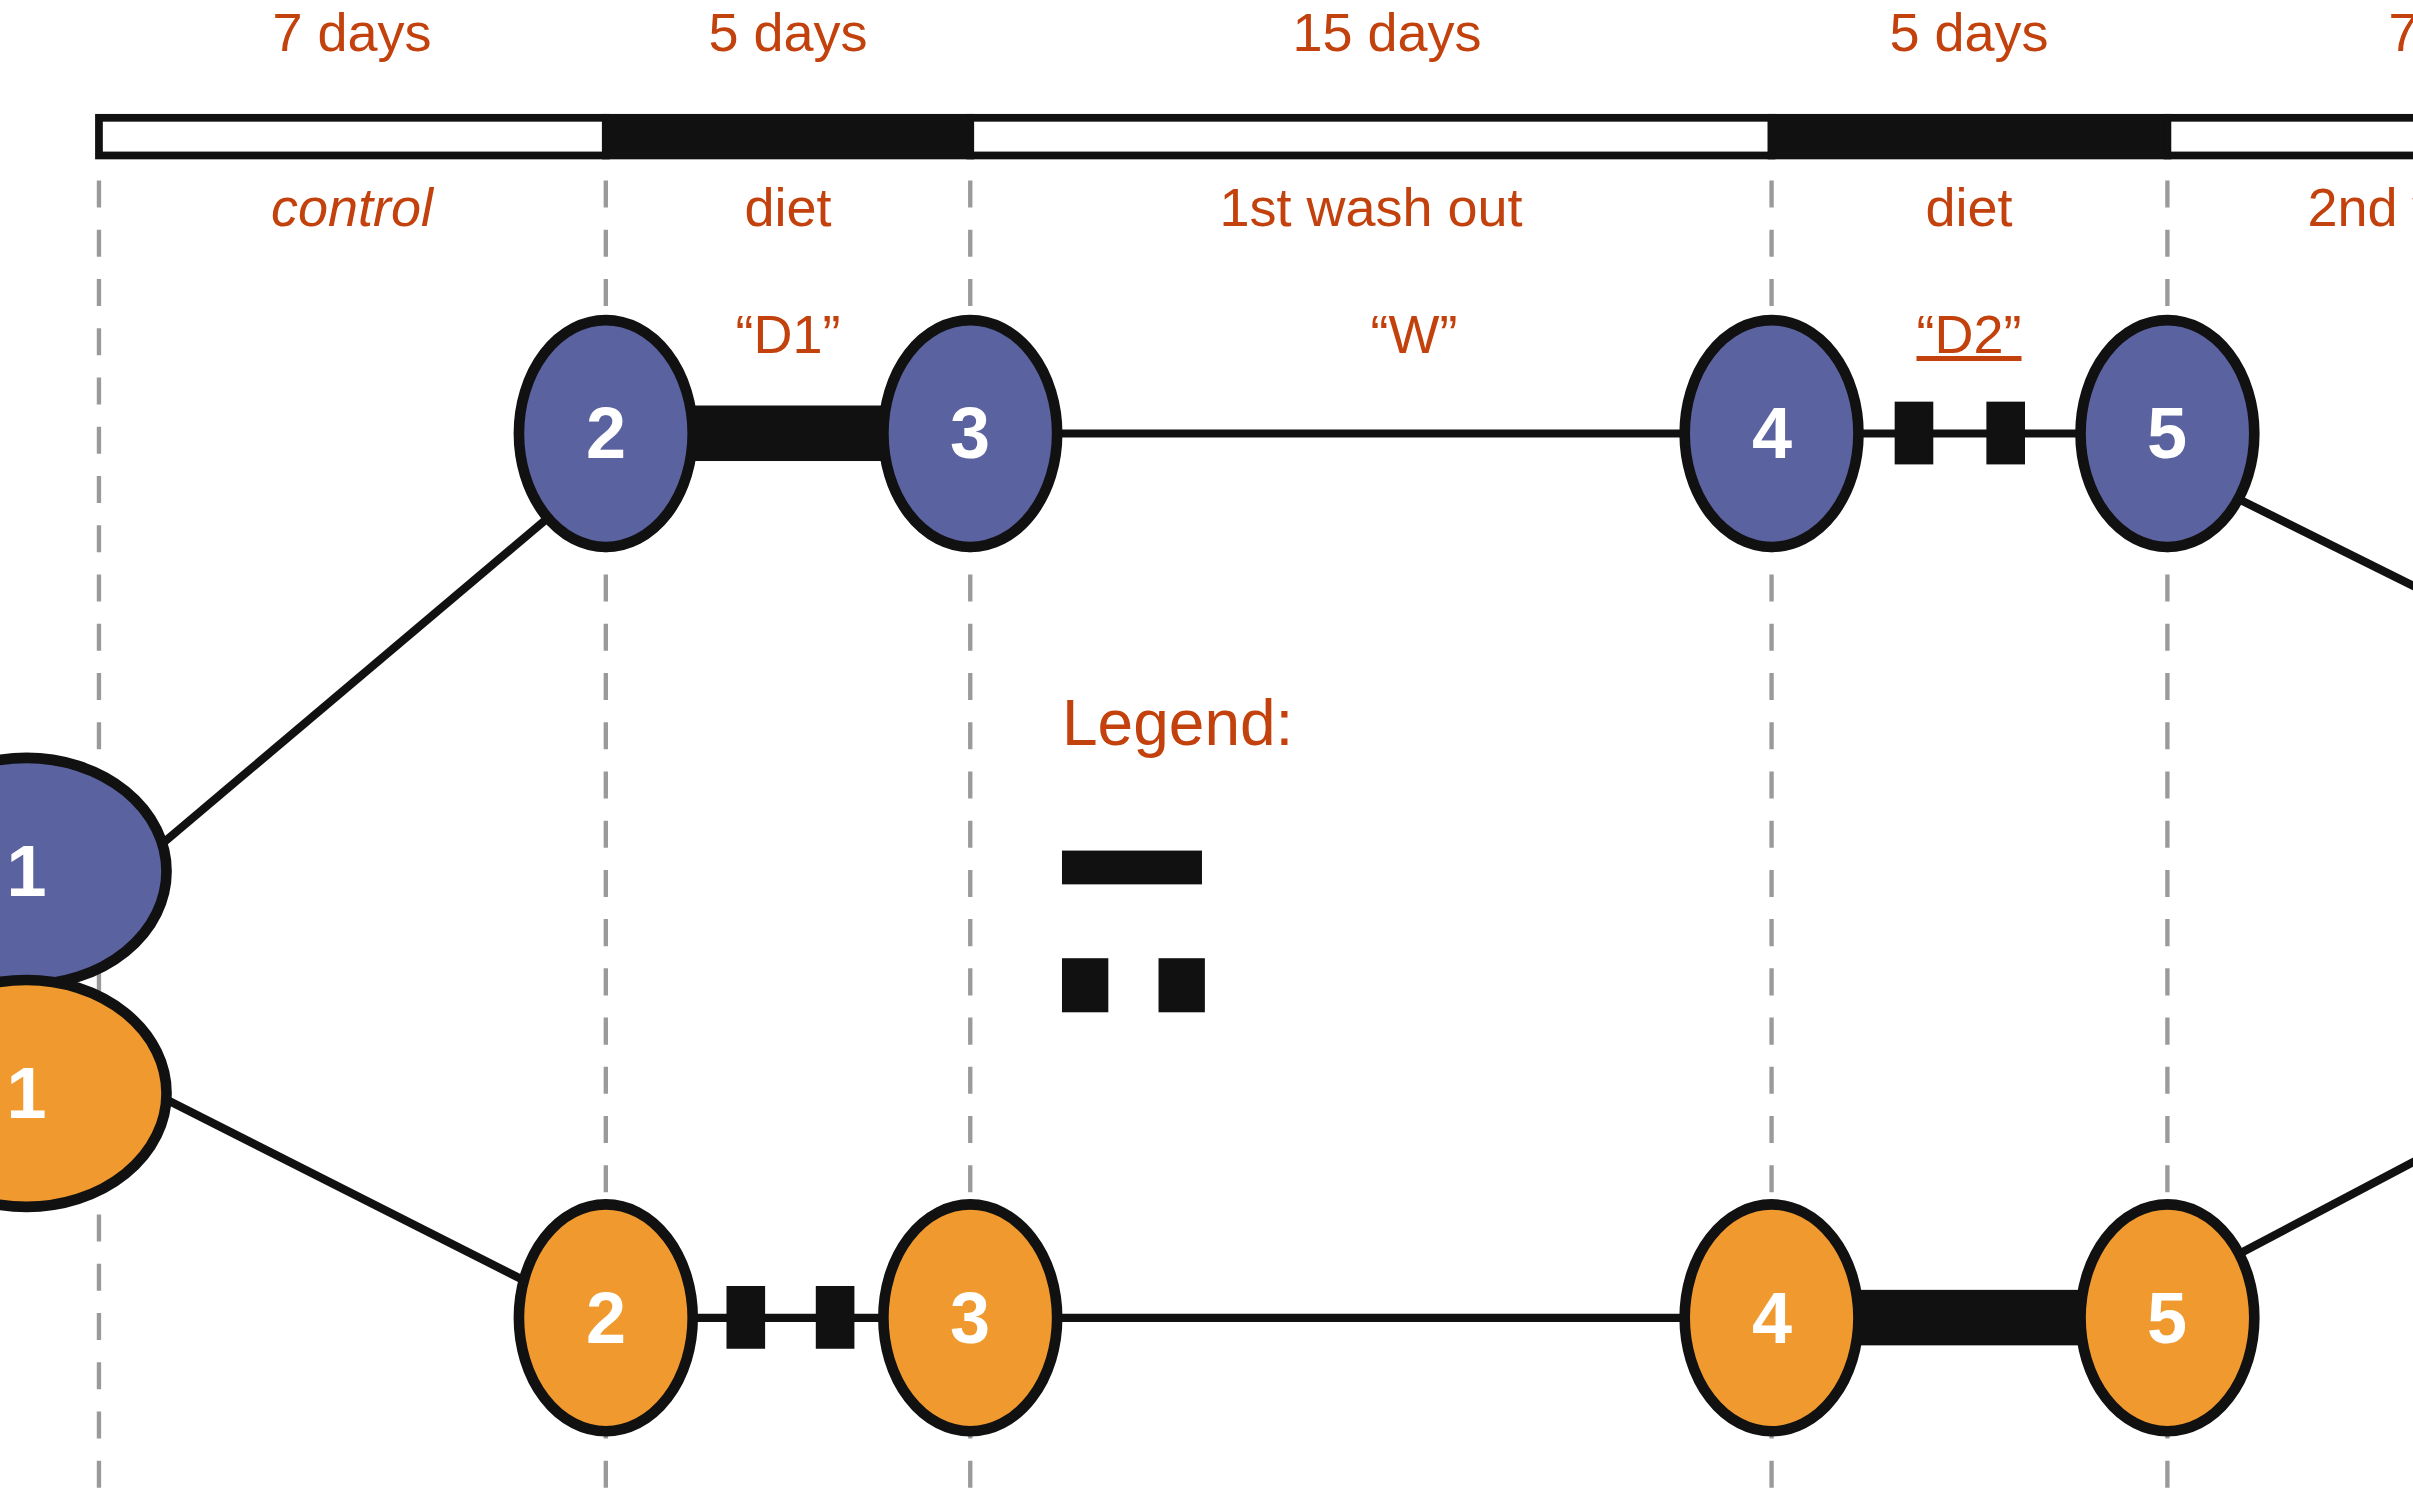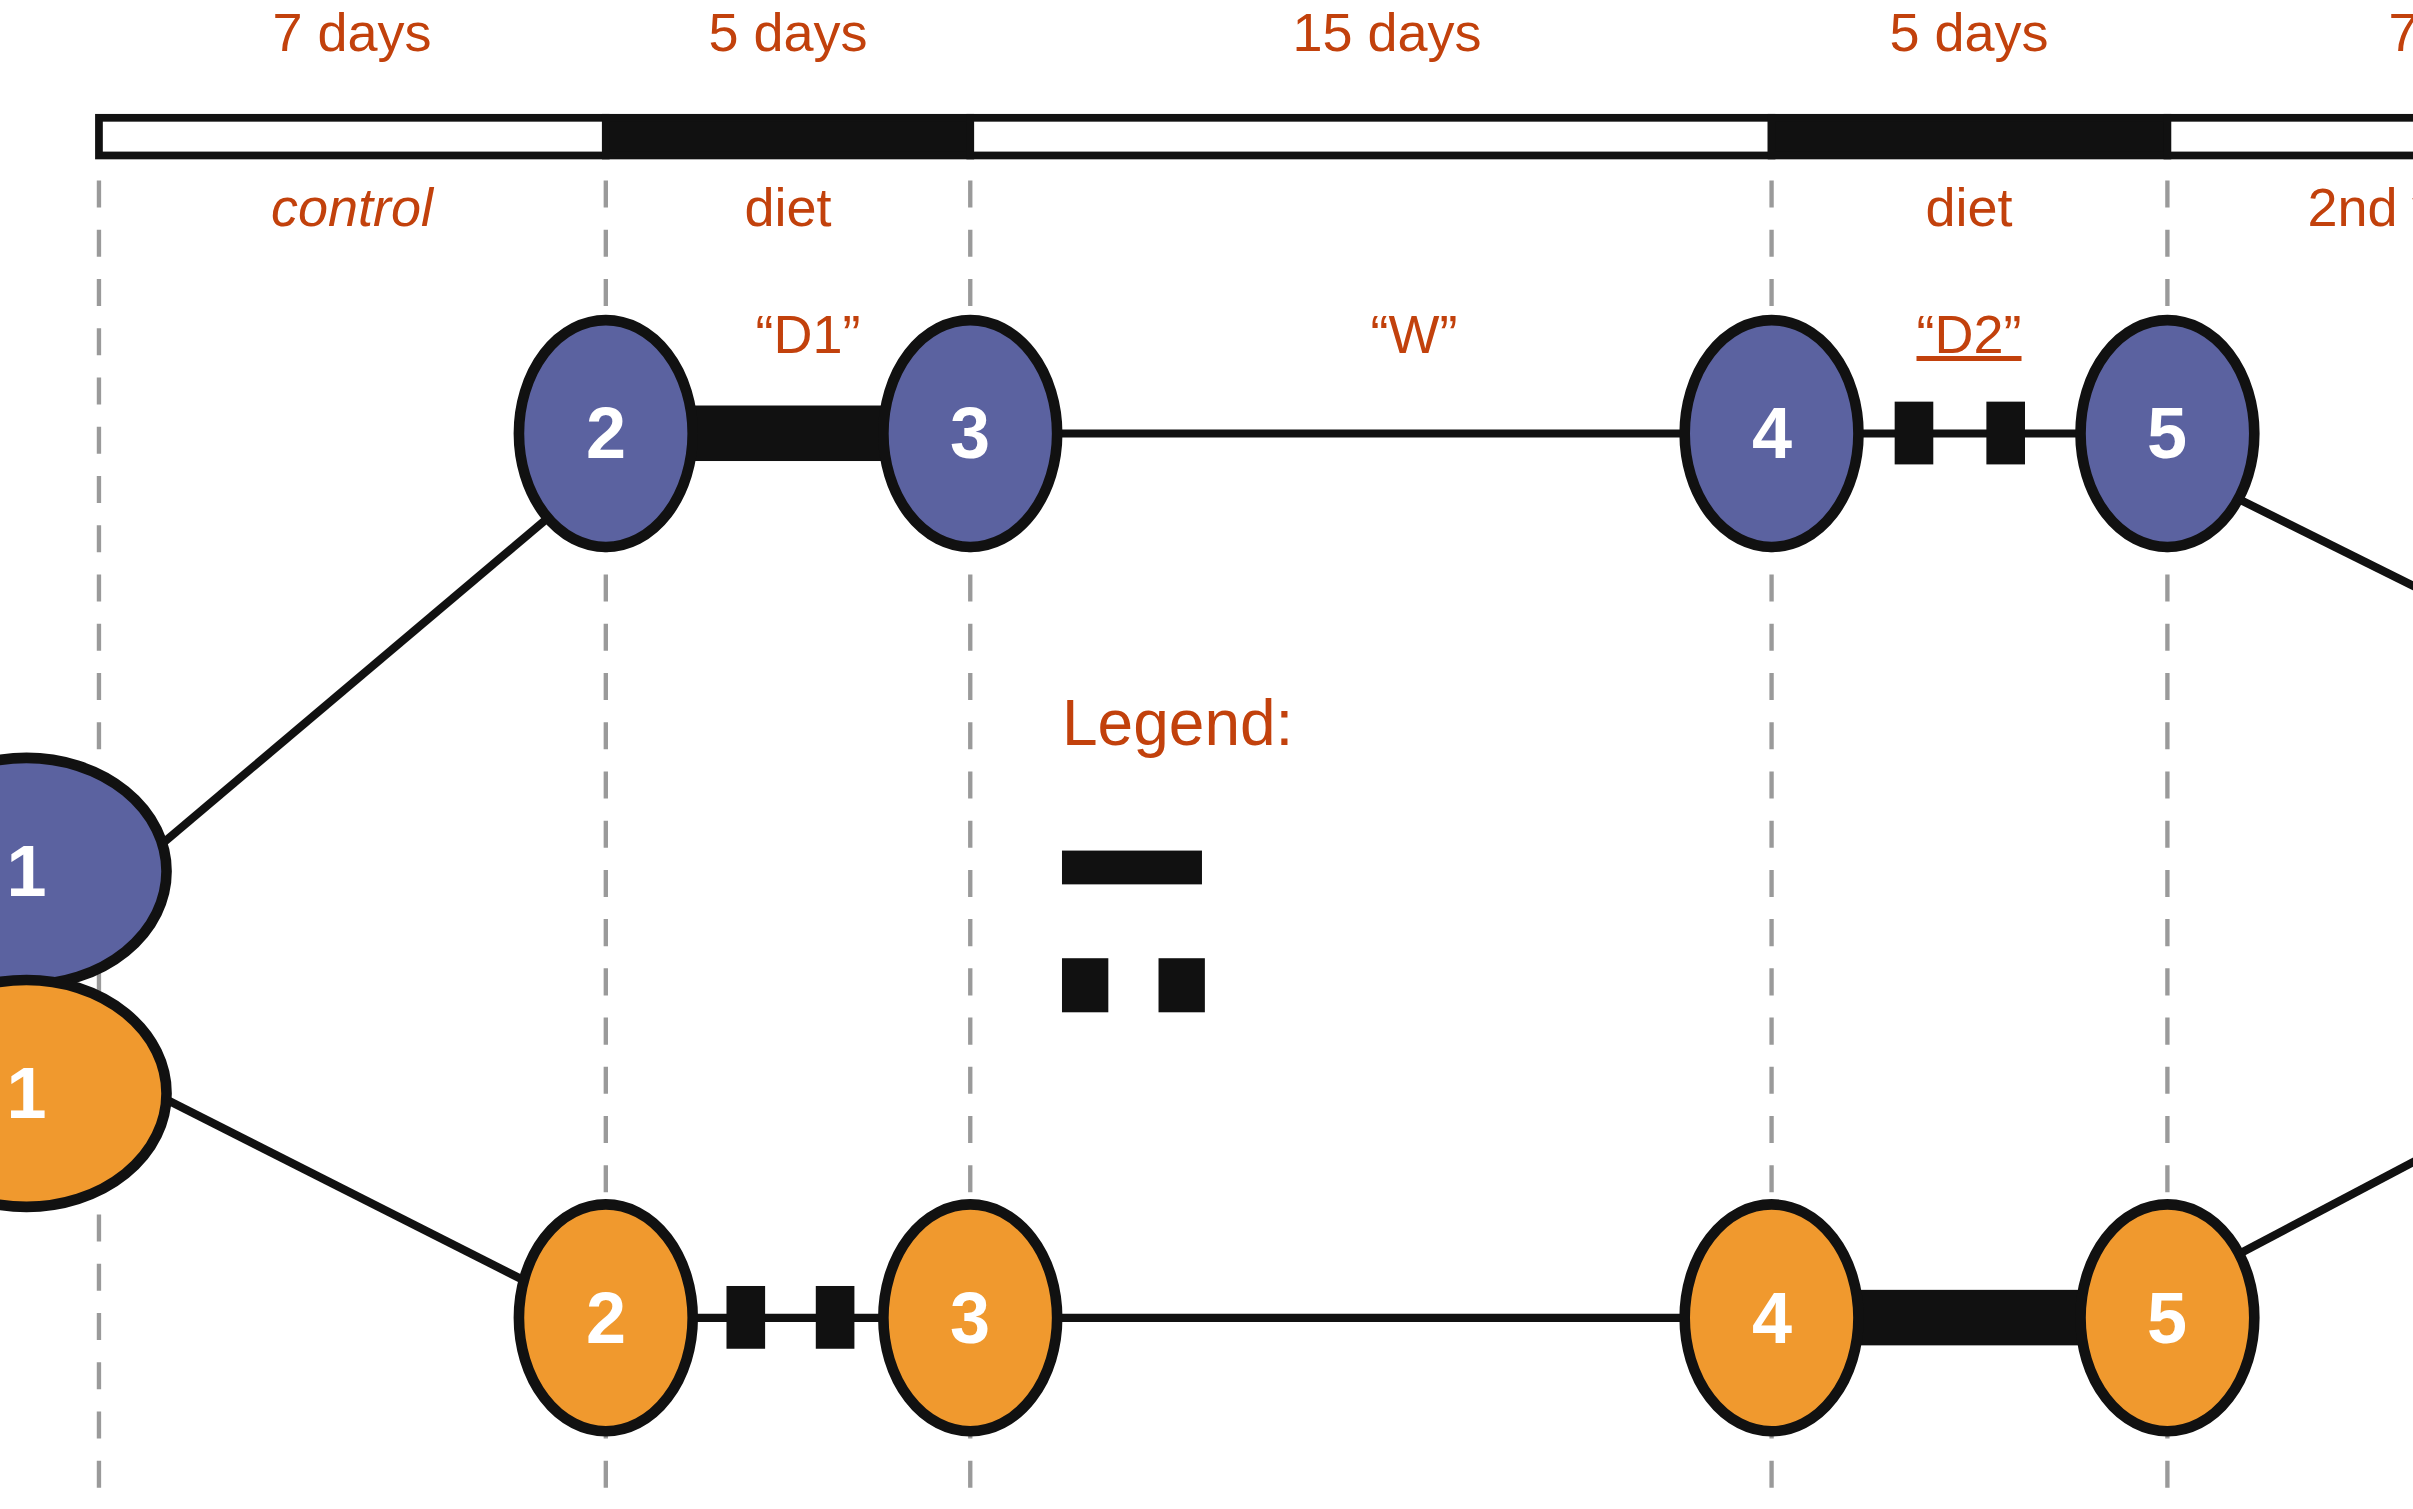--- a/index.html
+++ b/index.html
@@ -102,24 +102,25 @@
   </svg>
 
   <div class="txt dur" style="left:352px;top:4.8px;">7 days</div>
   <div class="txt dur" style="left:788px;top:4.8px;">5 days</div>
   <div class="txt dur" style="left:1371px;top:4.8px;margin-left:16px;">15 days</div>
   <div class="txt dur" style="left:1969px;top:4.8px;">5 days</div>
   <div class="txt dur" style="left:2468px;top:4.8px;">7 days</div>
 
   <div class="txt phase" style="left:352px;top:180px;font-style:italic;">control</div>
   <div class="txt phase" style="left:788px;top:180px;">diet</div>
+  <div class="txt phase" style="left:1371px;top:180px;">1st wash out</div>
   <div class="txt phase" style="left:1969px;top:180px;">diet</div>
   <div class="txt phase" style="left:2468px;top:180px;">2nd wash out</div>
 
-  <div class="txt seglabel" style="left:808px;top:307px;">“D1”</div>
+  <div class="txt seglabel" style="left:788px;top:307px;">“D1”</div>
   <div class="txt seglabel" style="left:1414px;top:307px;">“W”</div>
   <div class="txt seglabel" style="left:1969px;top:307px;text-decoration:underline;">“D2”</div>
 
   <div class="nodenum" style="left:26.5px;top:871px;">1</div>
   <div class="nodenum" style="left:606px;top:433px;">2</div>
   <div class="nodenum" style="left:970px;top:433px;">3</div>
   <div class="nodenum" style="left:1772px;top:433px;">4</div>
   <div class="nodenum" style="left:2167px;top:433px;">5</div>
 
   <div class="nodenum" style="left:26.5px;top:1093px;">1</div>

